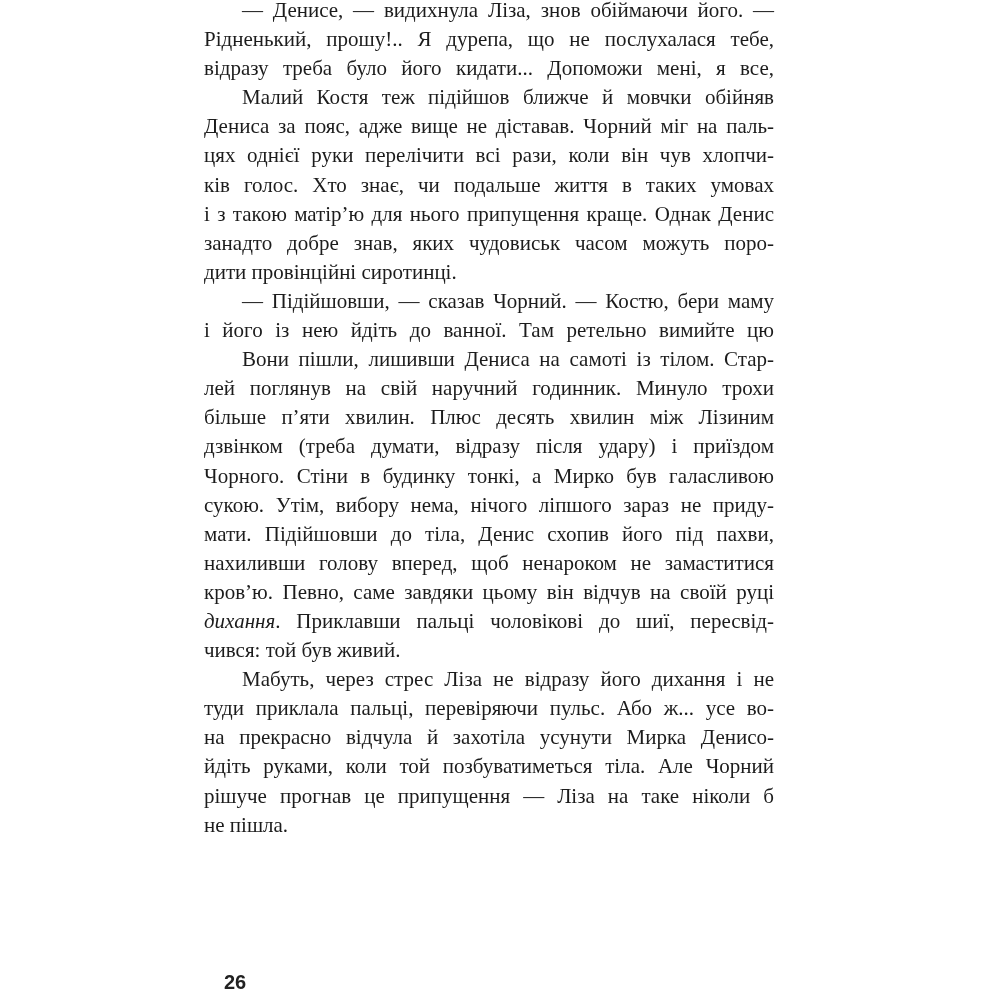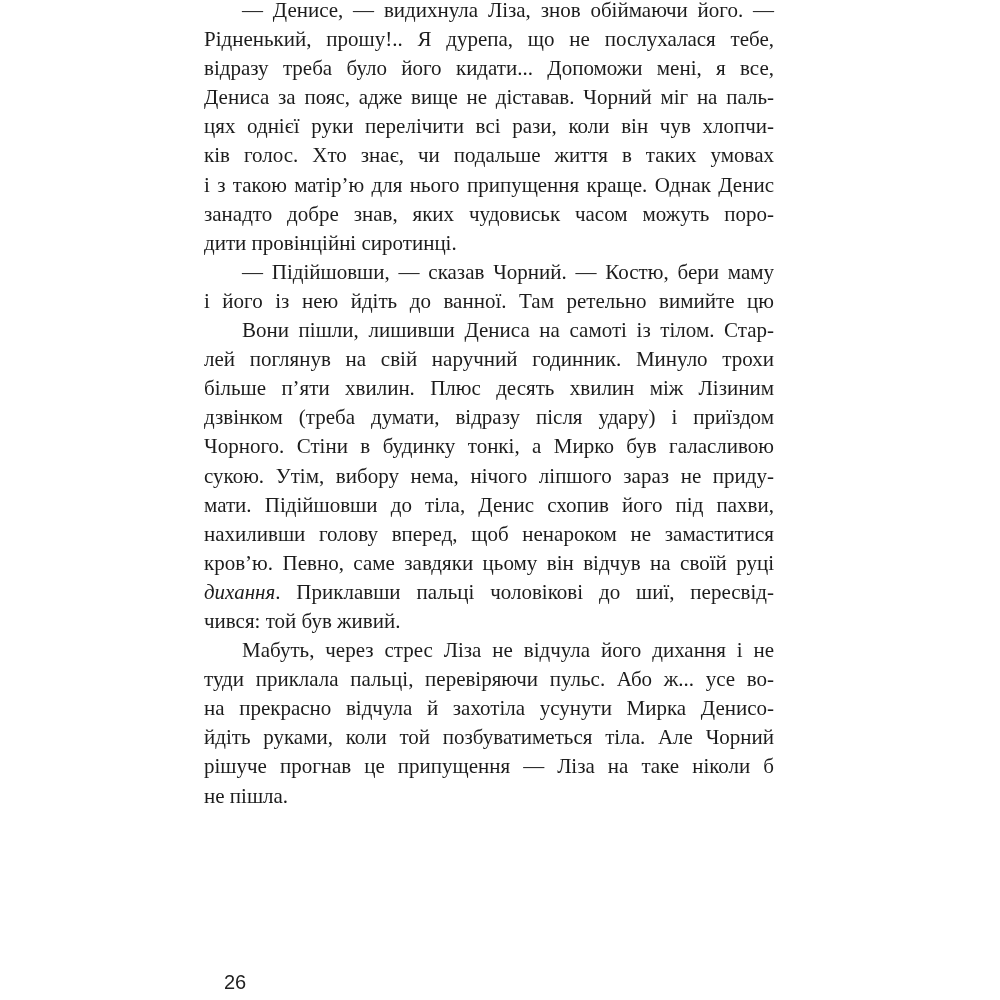--- a/index.html
+++ b/index.html
@@ -42,35 +42,37 @@
   .ital {
     font-style: italic;
   }
   .page-num {
     position: absolute;
     left: 224px;
     top: 971px;
     font-family: "Liberation Sans", sans-serif;
     font-size: 20px;
     color: #222222;
+    font-weight: bold;
   }
 </style>
 </head>
 <body>
 
 <main class="page">
   <section class="text-block">
 
     <div class="para">
       <div class="line first">— Денисе, — видихнула Ліза, знов обіймаючи його. —</div>
       <div class="line">Рідненький, прошу!.. Я дурепа, що не послухалася тебе,</div>
       <div class="line">відразу треба було його кидати... Допоможи мені, я все,</div>
     </div>
 
     <div class="para">
+      <div class="line first">Малий Костя теж підійшов ближче й мовчки обійняв</div>
       <div class="line">Дениса за пояс, адже вище не діставав. Чорний міг на паль-</div>
       <div class="line">цях однієї руки перелічити всі рази, коли він чув хлопчи-</div>
       <div class="line">ків голос. Хто знає, чи подальше життя в таких умовах</div>
       <div class="line">і з такою матір’ю для нього припущення краще. Однак Денис</div>
       <div class="line">занадто добре знав, яких чудовиськ часом можуть поро-</div>
       <div class="line last">дити провінційні сиротинці.</div>
     </div>
 
     <div class="para">
       <div class="line first">— Підійшовши, — сказав Чорний. — Костю, бери маму</div>
@@ -85,21 +87,21 @@
       <div class="line">Чорного. Стіни в будинку тонкі, а Мирко був галасливою</div>
       <div class="line">сукою. Утім, вибору нема, нічого ліпшого зараз не приду-</div>
       <div class="line">мати. Підійшовши до тіла, Денис схопив його під пахви,</div>
       <div class="line">нахиливши голову вперед, щоб ненароком не замаститися</div>
       <div class="line">кров’ю. Певно, саме завдяки цьому він відчув на своїй руці</div>
       <div class="line"><span class="ital">дихання</span><span>. Приклавши пальці чоловікові до шиї, пересвід-</span></div>
       <div class="line last">чився: той був живий.</div>
     </div>
 
     <div class="para">
-      <div class="line first">Мабуть, через стрес Ліза не відчула його дихання і не</div>
+      <div class="line first">Мабуть, через стрес Ліза не відразу його дихання і не</div>
       <div class="line">туди приклала пальці, перевіряючи пульс. Або ж... усе во-</div>
       <div class="line">на прекрасно відчула й захотіла усунути Мирка Денисо-</div>
       <div class="line">йдіть руками, коли той позбуватиметься тіла. Але Чорний</div>
       <div class="line">рішуче прогнав це припущення — Ліза на таке ніколи б</div>
       <div class="line last">не пішла.</div>
     </div>
 
   </section>
 
   <div class="page-num">26</div>

